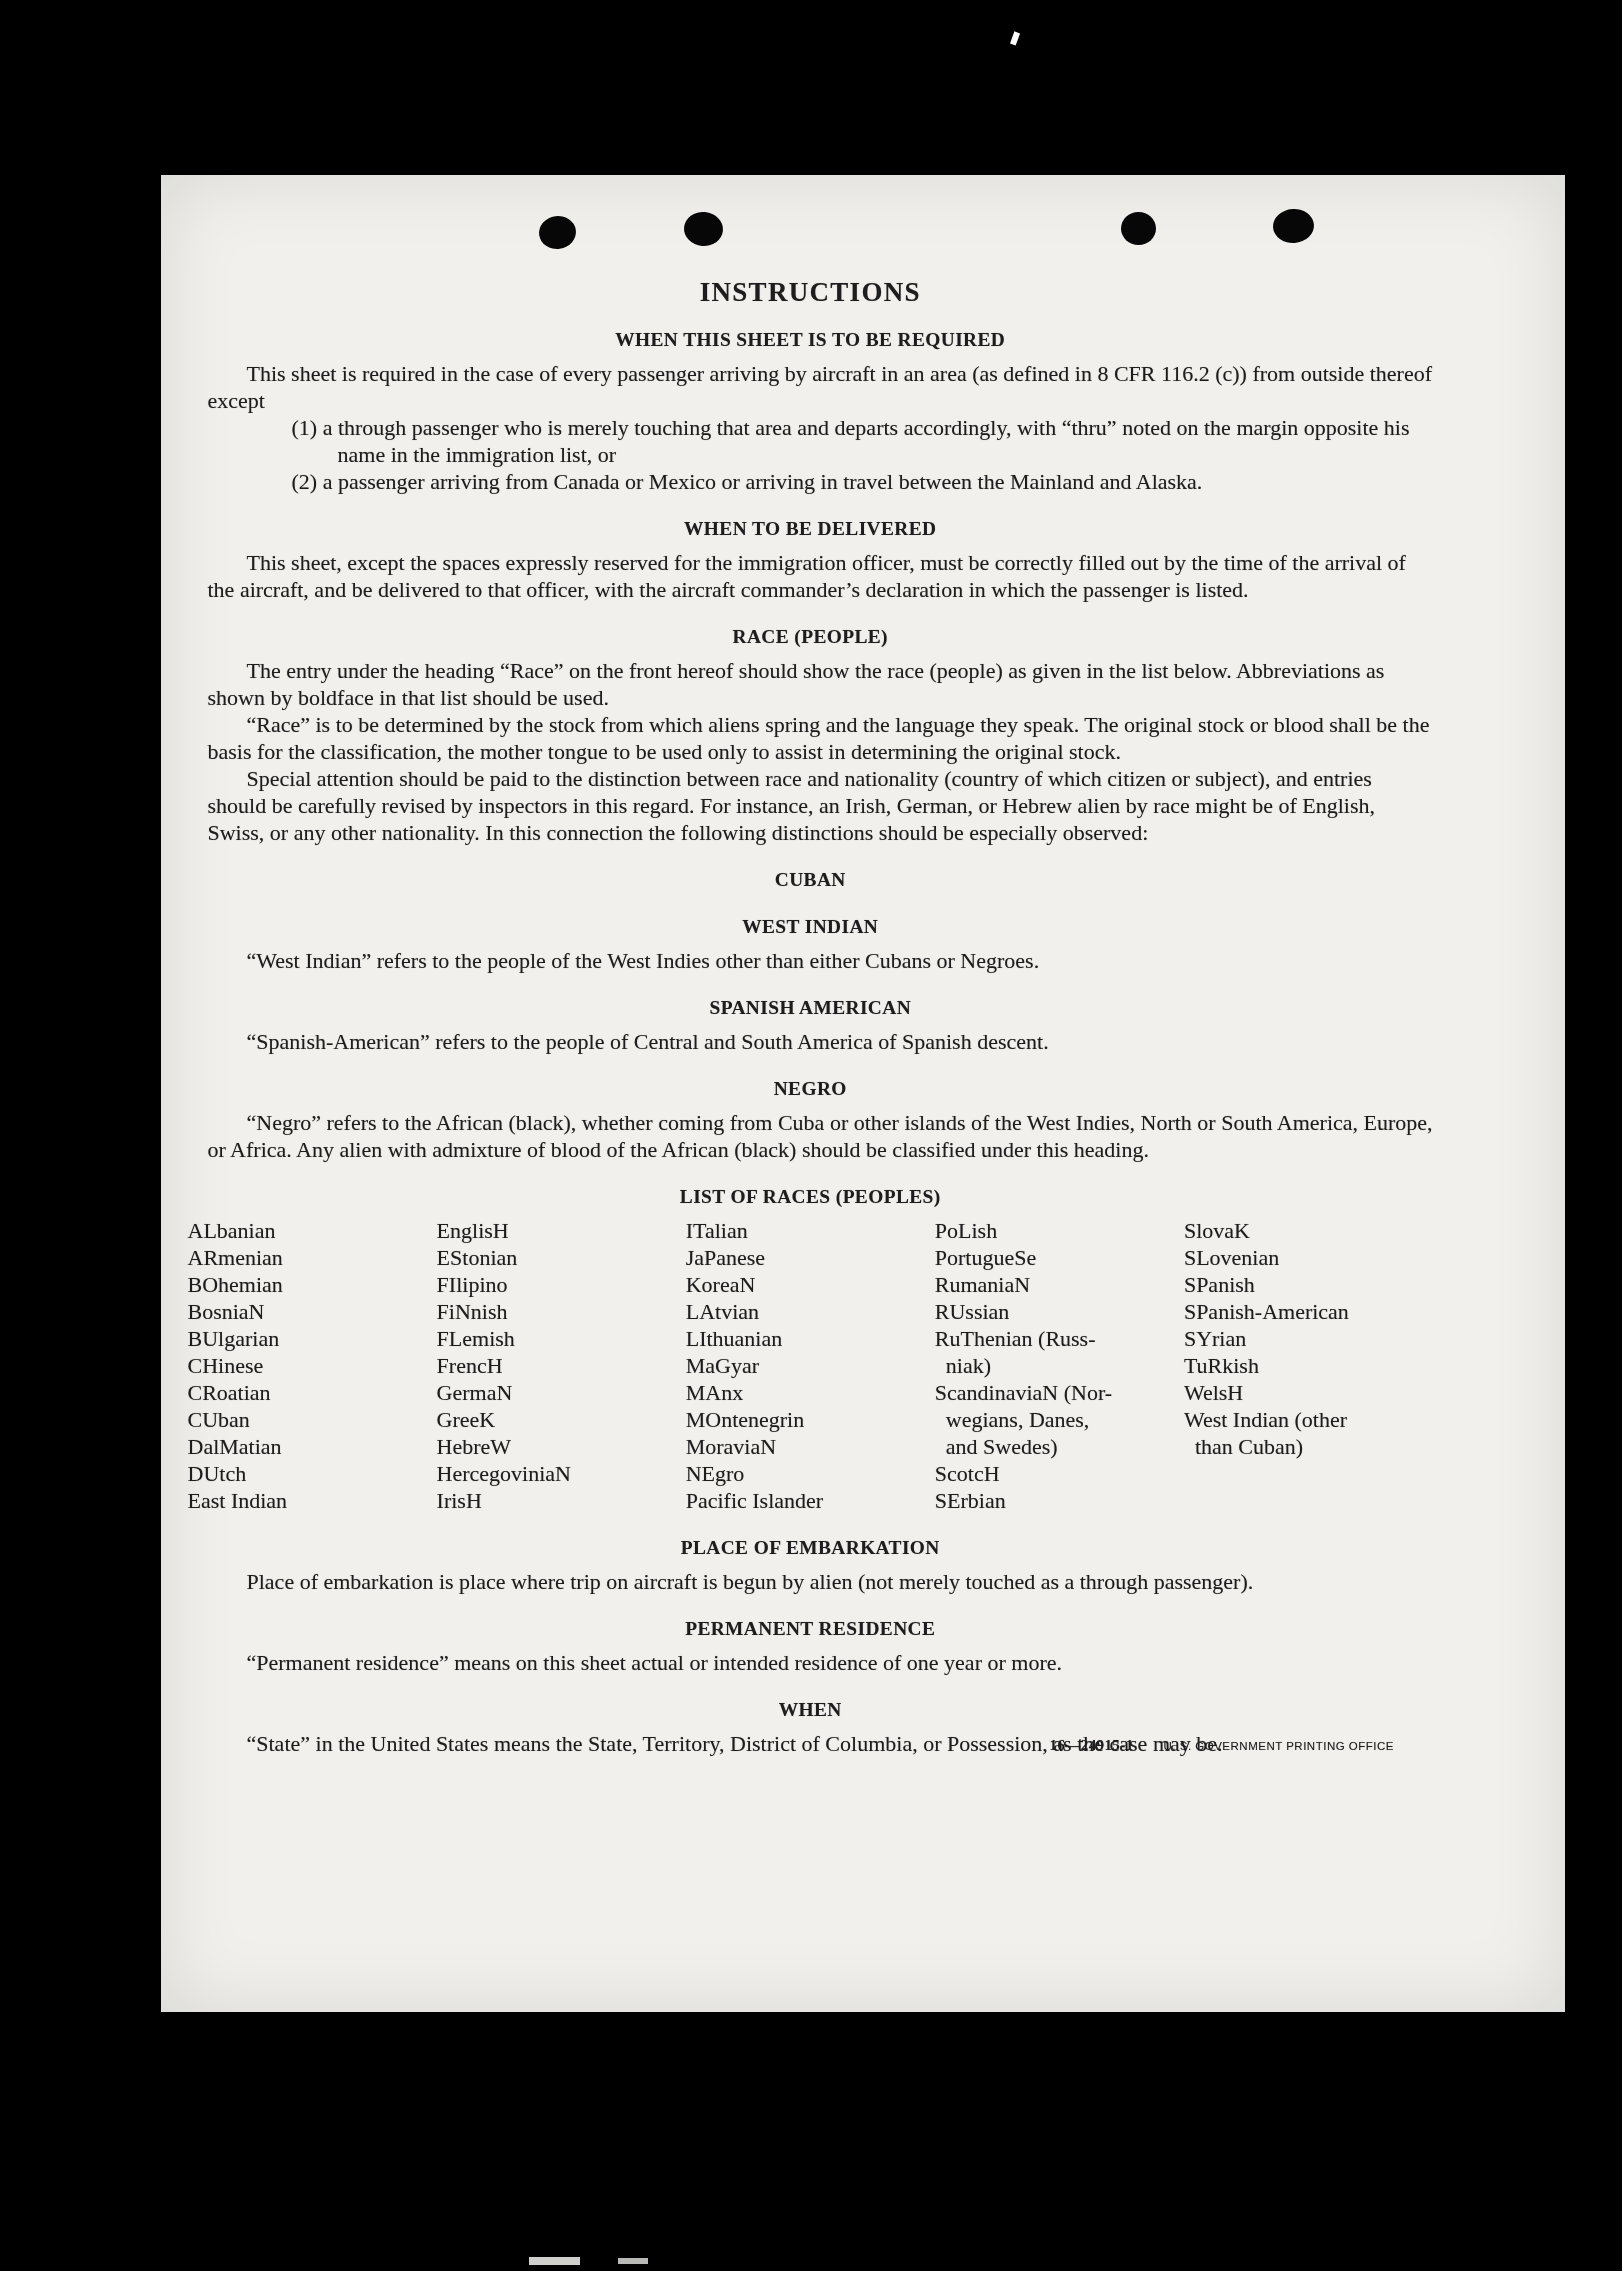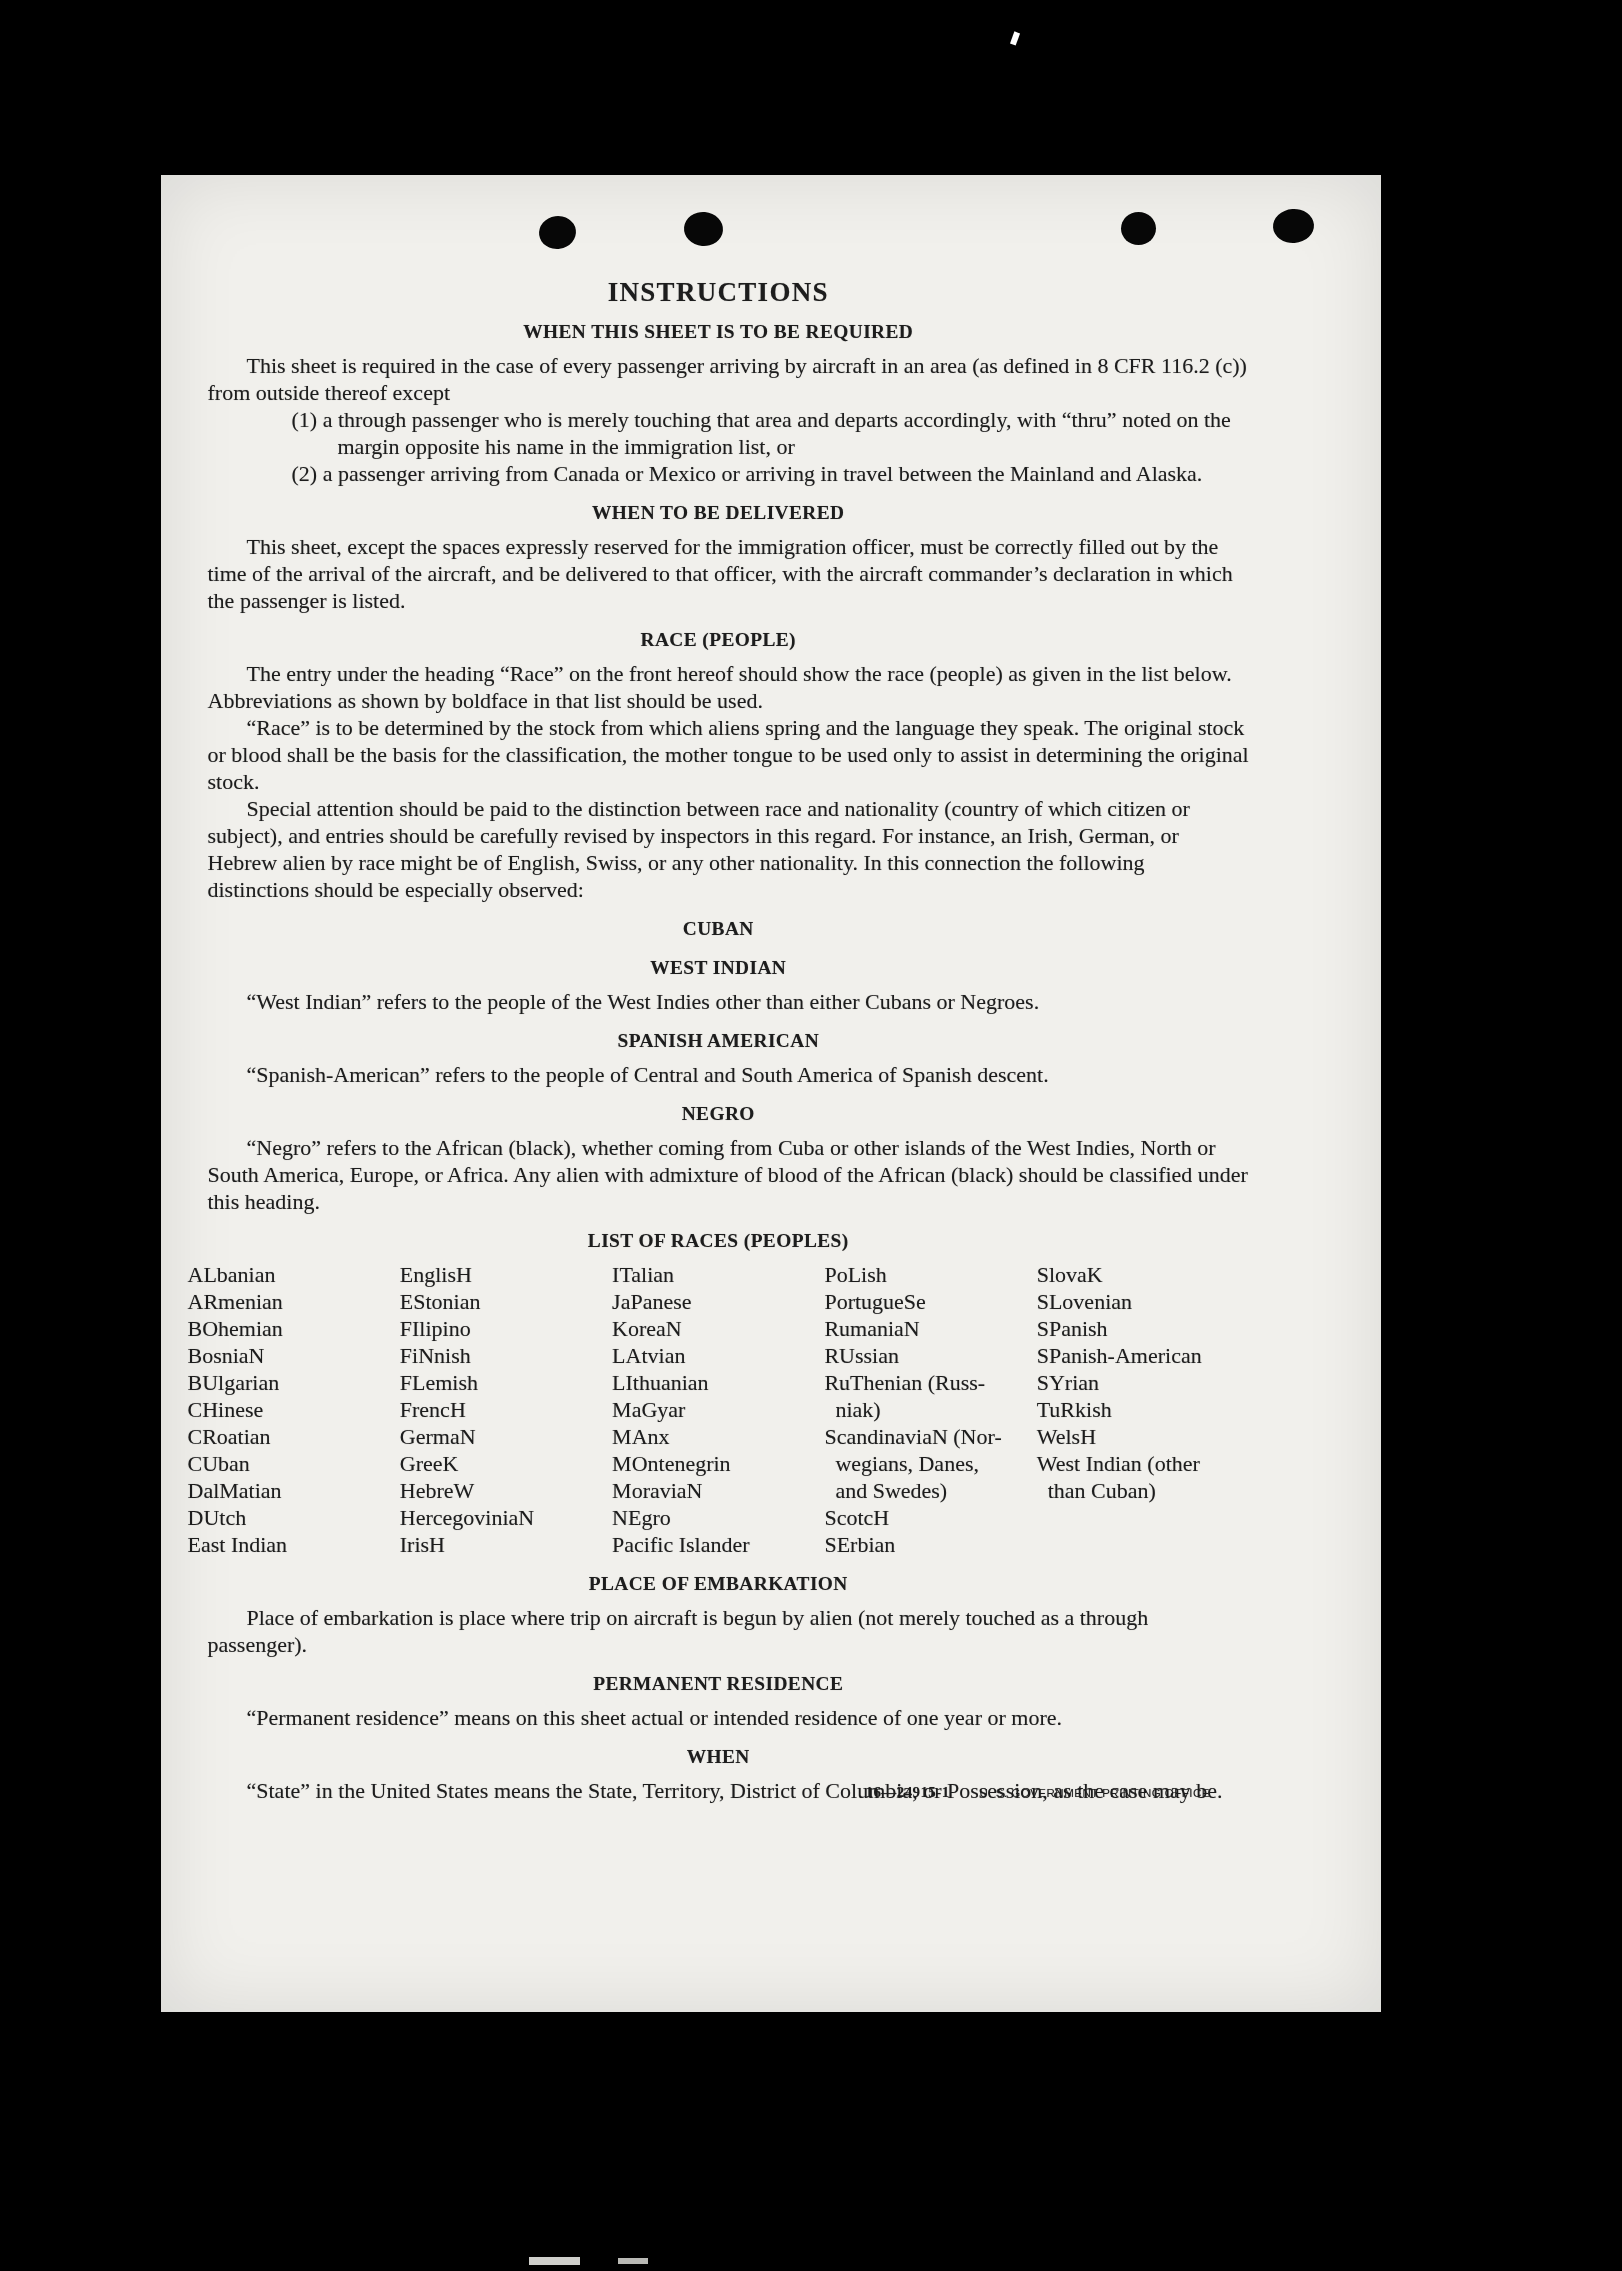--- a/index.html
+++ b/index.html
@@ -5,21 +5,21 @@
   * { box-sizing: border-box; }
   html, body { margin: 0; padding: 0; }
   body {
     width: 1622px; height: 2272px;
     background: var(--background, #000);
     position: relative; overflow: hidden;
     font-family: "Liberation Serif", serif;
   }
   .paper {
     position: absolute; left: 161px; top: 175px;
-    width: 1220px; height: 1837px;
+    width: 1404px; height: 1837px;
     background: var(--paper, #f1f0ec);
     box-shadow: inset 0 0 79px rgba(0,0,0,0.10);
     overflow: hidden;
   }
   .dot { position: absolute; background: #070707; border-radius: 50%; }
   .d1 { left: 378px; top: 41px; width: 37px; height: 33px; transform: rotate(-8deg); }
   .d2 { left: 523px; top: 37px; width: 39px; height: 34px; transform: rotate(5deg); }
   .d3 { left: 960px; top: 37px; width: 35px; height: 33px; }
   .d4 { left: 1112px; top: 34px; width: 41px; height: 34px; transform: rotate(-4deg); }
   .speck { position: absolute; background: #e6e5e1; }
@@ -34,21 +34,21 @@
     text-shadow: 0 0 0.9px rgba(25,25,25,0.35);
   }
   .title {
     text-align: center; font-weight: bold;
     font-size: 27px; letter-spacing: 1.3px;
     margin-bottom: 8.8px;
   }
   .sec-heading {
     text-align: center; font-weight: bold;
     font-size: 19.4px; letter-spacing: 0.4px;
-    margin: 12px 0 7px;
+    margin: 20px 0 7px;
   }
   p.body { margin: 0; }
   p.indent { text-indent: 39px; margin-left: 20px; }
   p.hang { margin-left: 104px; padding-left: 46px; text-indent: -46px; }
   .races {
     display: grid; grid-template-columns: repeat(5, 1fr);
     margin-top: 4.4px;
   }
   .race-col { min-width: 0; }
   .race-entry { white-space: pre; line-height: 27px; }

